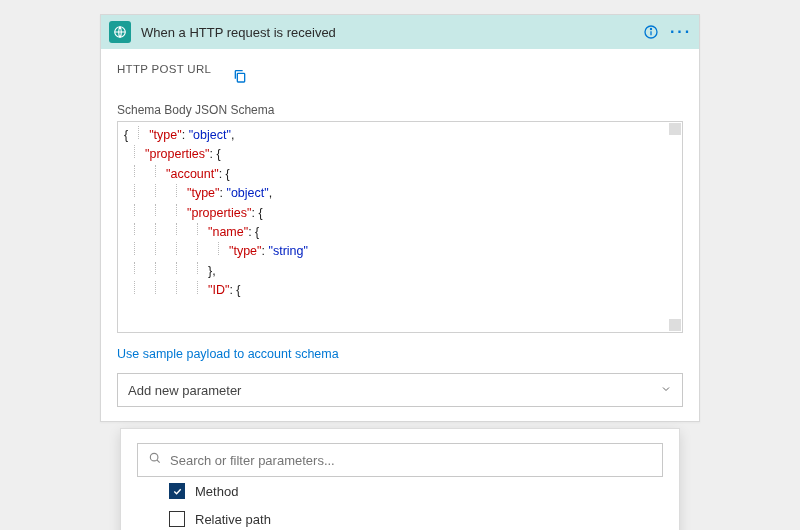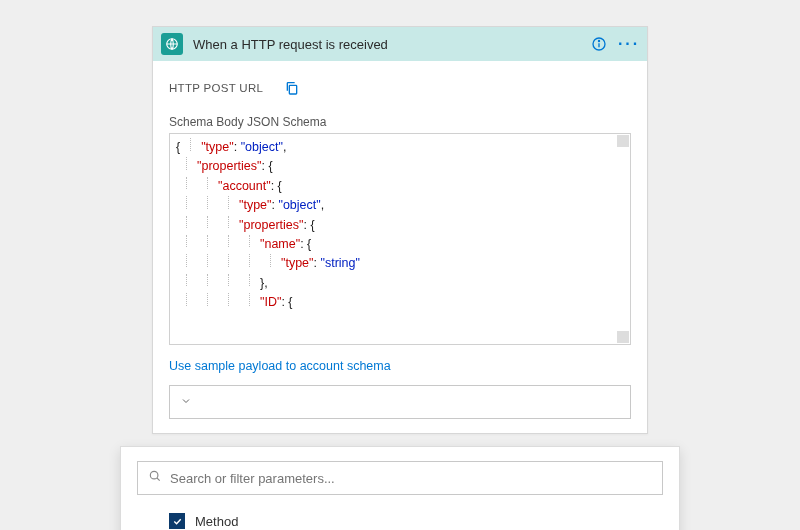--- a/index.html
+++ b/index.html
@@ -1,34 +1,34 @@
 <!DOCTYPE html>
 <html><head>
 <meta charset="utf-8">
 <style>
   * { box-sizing: border-box; margin: 0; padding: 0; font-family: "Segoe UI", Arial, sans-serif; }
   body { background: #efefef; width: 800px; height: 530px; overflow: hidden; padding: 14px 0 0 0; }
   .card {
-    width: 496px; margin: 12px auto; background: #fff; border: 1px solid #d7d7d7;
+    width: 600px; margin: 0 auto; background: #fff; border: 1px solid #d7d7d7;
     box-shadow: 0 1px 2px rgba(0,0,0,0.04);
   }
   .header {
     display: flex; align-items: center; background: #c8e9e7; height: 34px;
     padding: 0 8px; gap: 10px;
   }
   .header-icon {
     width: 22px; height: 22px; background: #1a9e96; border-radius: 3px;
     display: flex; align-items: center; justify-content: center; color: #fff;
   }
   .header-icon svg { width: 14px; height: 14px; }
   .header-title { flex: 1; font-size: 13px; color: #2b2b2b; }
   .header-info, .header-more { width: 20px; height: 20px; display:flex; align-items:center; justify-content:center; color:#0078d4; cursor:pointer; }
   .header-more { color: #0078d4; letter-spacing:2px; font-weight:bold; }
   .body { padding: 14px 16px 14px 16px; }
-  .row-url { display:flex; align-items:center; margin-bottom:14px; }
+  .row-url { display:flex; margin-bottom:14px; }
   .url-label { font-size: 11.5px; color:#555; letter-spacing:0.3px; flex: 0 0 110px; text-transform: uppercase; }
   .url-box {
     flex:1; height:30px; background:#b9b9b9; color:#4a4a4a; font-size:12px;
     display:flex; align-items:center; padding:0 10px; border:1px solid #a8a8a8;
   }
   .copy-btn { width:26px; height:26px; color:#0078d4; display:flex; align-items:center; justify-content:center; cursor:pointer; }
   .schema-label { font-size:12px; color:#555; margin-bottom:4px; }
   .schema-box {
     border:1px solid #d0d0d0; height:212px; position:relative; overflow:auto;
     font-family: Consolas, "Courier New", monospace; font-size:12.5px; line-height:1.55;
@@ -48,21 +48,21 @@
     border:1px solid #c8c8c8; height:34px; display:flex; align-items:center;
     justify-content:space-between; padding:0 10px; font-size:13px; color:#444; cursor:pointer;
   }
   .chev { color:#666; }
   .dropdown-panel {
     width: 560px; margin: 6px auto 0 auto; background:#fff; border:1px solid #dcdcdc;
     box-shadow: 0 4px 12px rgba(0,0,0,0.12); padding:14px 16px 12px 16px;
   }
   .search-box {
     display:flex; align-items:center; gap:8px; border:1px solid #c8c8c8; height:32px;
-    padding:16px 10px; margin-bottom:12px;
+    padding:16px 10px; 
   }
   .search-box input { border:none; outline:none; flex:1; font-size:13px; color:#333; }
   .search-icon { color:#888; }
   .check-row { display:flex; align-items:center; gap:10px; font-size:13px; color:#333; height:28px;margin-left:32px; }
   .chk {
     width:16px; height:16px; border:1px solid #333; display:flex; align-items:center;
     justify-content:center; cursor:pointer;
   }
   .chk.checked { background:#0b3a6b; border-color:#0b3a6b; color:#fff; }
   .chk.checked svg { width:11px; height:11px; }
@@ -111,20 +111,21 @@
         <div class="line"><span class="pad"><span class="guide"></span><span class="guide"></span><span class="guide"></span></span><span class="tok-key">"properties"</span><span class="tok-punc">: {</span></div>
         <div class="line"><span class="pad"><span class="guide"></span><span class="guide"></span><span class="guide"></span><span class="guide"></span></span><span class="tok-key">"name"</span><span class="tok-punc">: {</span></div>
         <div class="line"><span class="pad"><span class="guide"></span><span class="guide"></span><span class="guide"></span><span class="guide"></span><span class="guide"></span></span><span class="tok-key">"type"</span><span class="tok-punc">: </span><span class="tok-str">"string"</span></div>
         <div class="line"><span class="pad"><span class="guide"></span><span class="guide"></span><span class="guide"></span><span class="guide"></span></span><span class="tok-punc">},</span></div>
         <div class="line"><span class="pad"><span class="guide"></span><span class="guide"></span><span class="guide"></span><span class="guide"></span></span><span class="tok-key">"ID"</span><span class="tok-punc">: {</span></div>
       </div>
 
     <div class="sample-link">Use sample payload to account schema</div>
 
     <div class="param-dd">
+      <span>Add new parameter</span>
       <span class="chev">
         <svg width="12" height="12" viewBox="0 0 24 24" fill="none" stroke="currentColor" stroke-width="2">
             <polyline points="6 9 12 15 18 9"></polyline>
           </svg>
       </span>
     </div>
   </div>
 </div>
 
 <div class="dropdown-panel">

